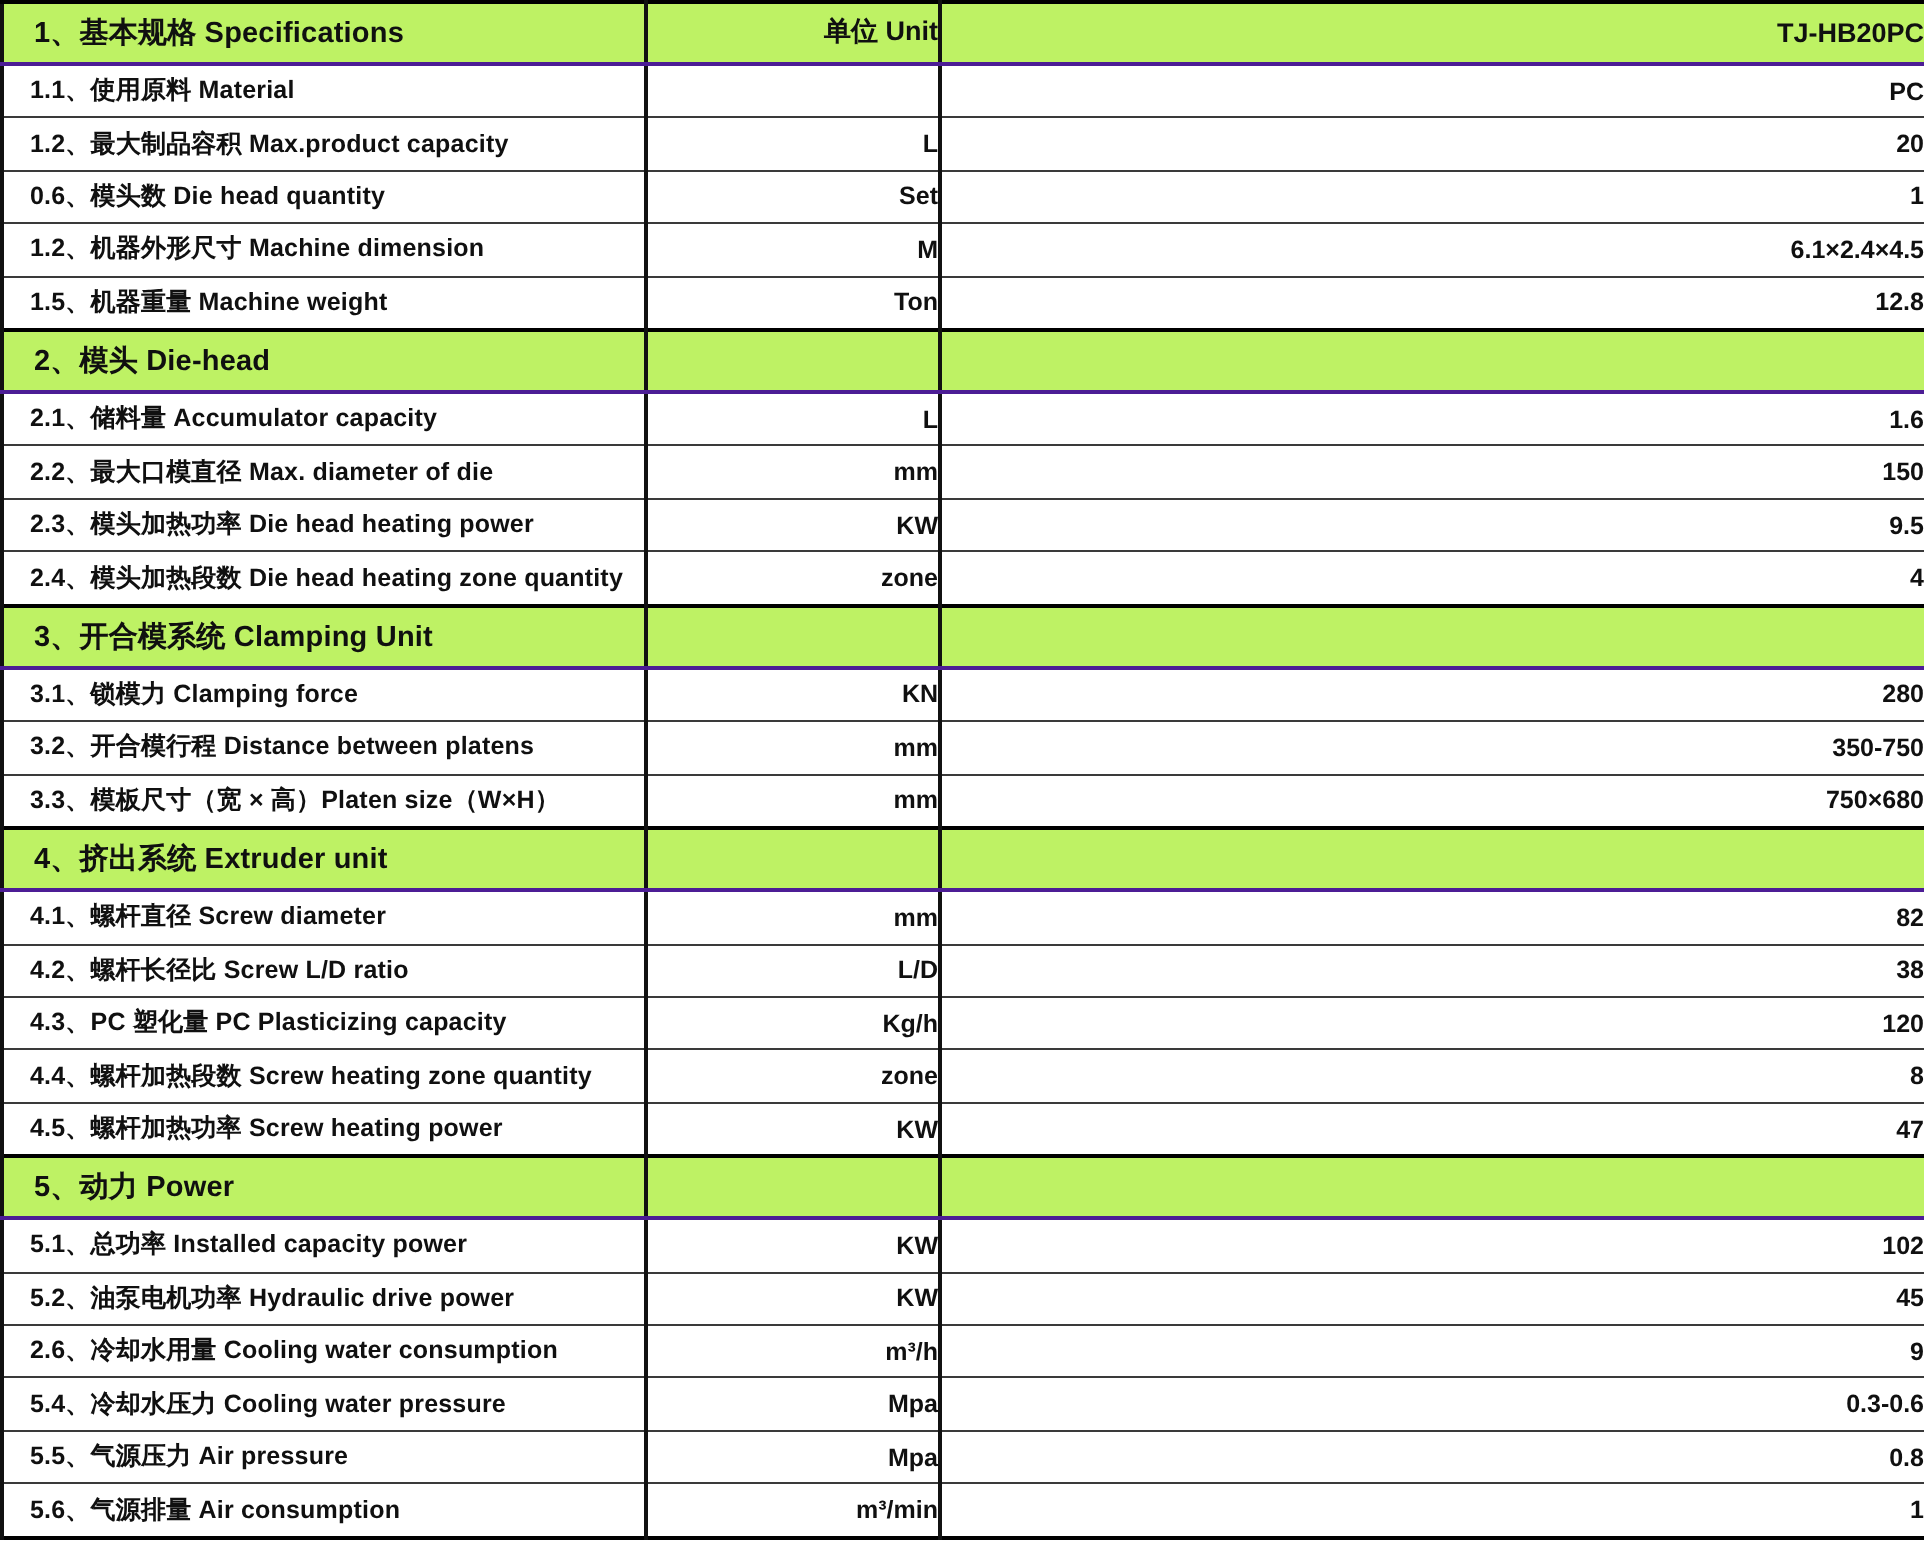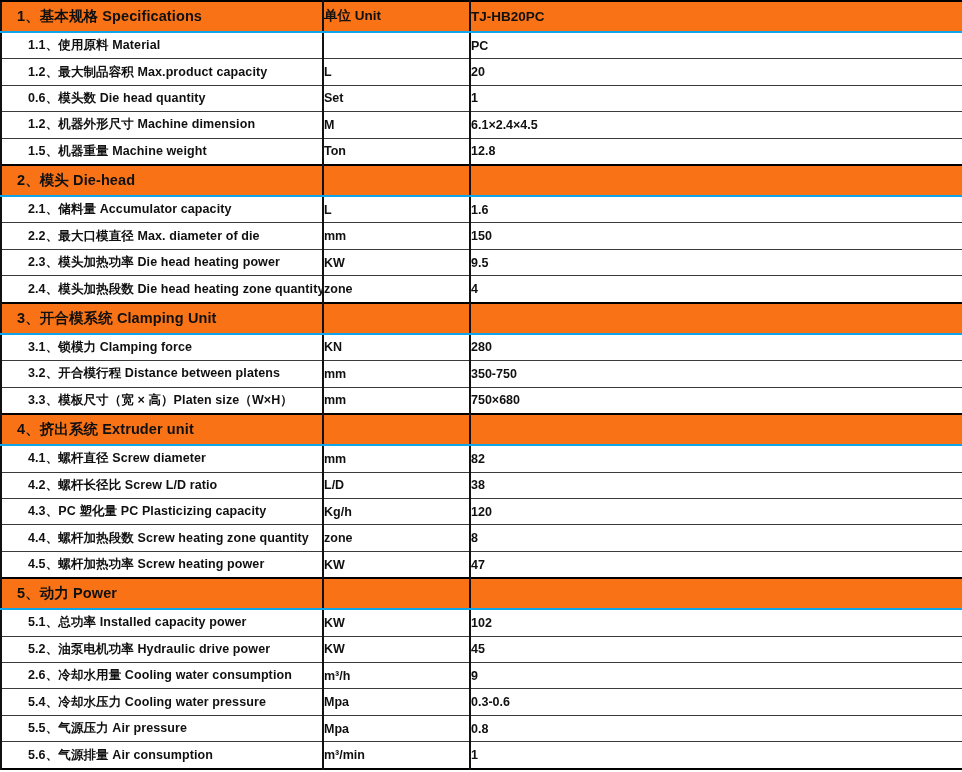--- a/index.html
+++ b/index.html
@@ -29,32 +29,32 @@
     border-right: 2px solid #111111;
     font-weight: bold;
     padding: 0;
     white-space: nowrap;
     overflow: hidden;
     background: #ffffff;
     vertical-align: middle;
   }
   td.spec {
     text-align: left;
-    padding-left: 26px;
+    padding-left: 13px;
     font-size: 12.5px;
     letter-spacing: 0.1px;
   }
   td.unit, td.value {
-    text-align: left;
+    text-align: right;
     font-size: 12.5px;
   }
   tr.section-row td {
-    background: #f97316;
+    background: #bef264;
     border-top: 2px solid #000000;
-    border-bottom: 2px solid #0ea5e9;
+    border-bottom: 2px solid #4c1d95;
   }
   tr.section-row td.spec {
     font-size: 14.5px;
     padding-left: 15px;
   }
   tr.head-row td.unit,
   tr.head-row td.value {
     font-size: 13.5px;
   }
 </style>

